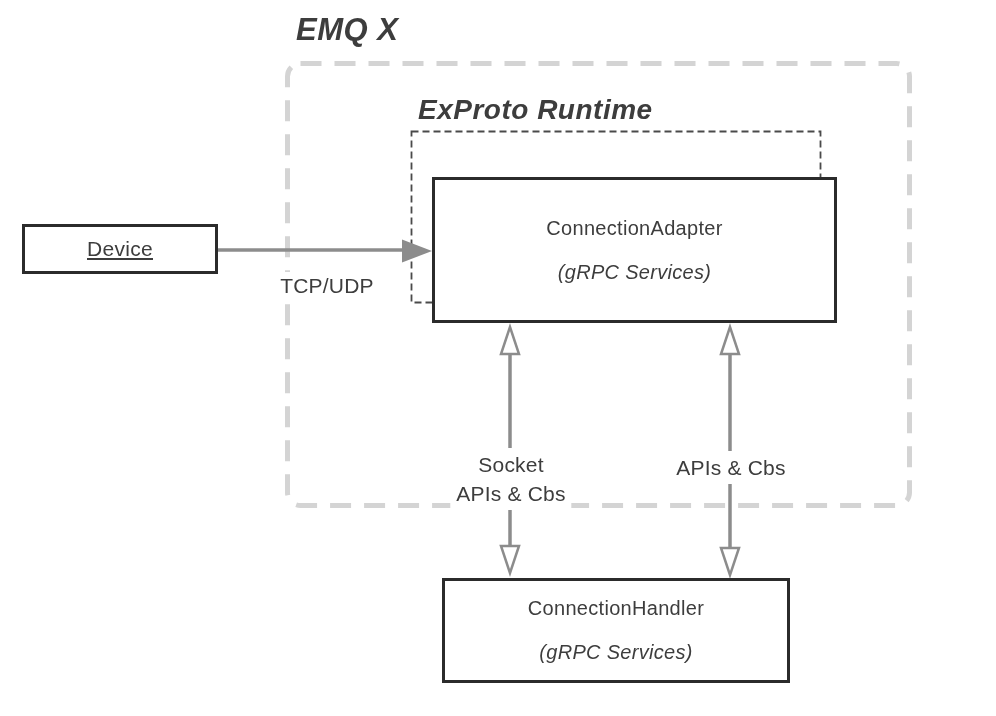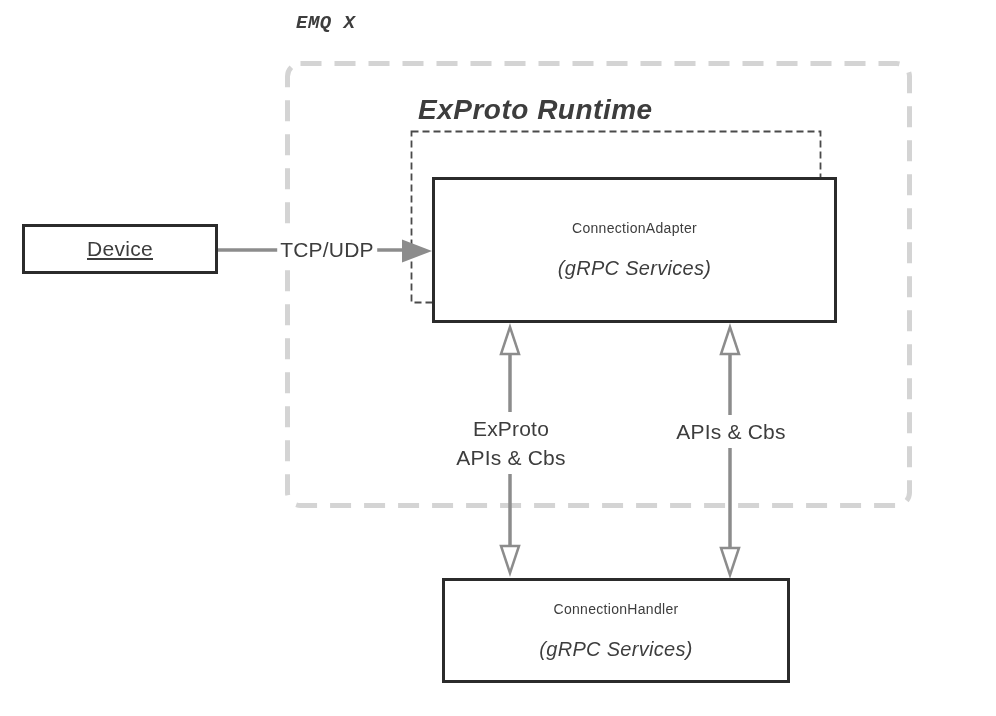--- a/index.html
+++ b/index.html
@@ -61,21 +61,21 @@
     background: var(--background);
     border: 3.5px solid var(--box-border);
     display: flex;
     flex-direction: column;
     align-items: center;
     justify-content: center;
     z-index: 2;
     text-align: center;
   }
   .node .node-title {
-    font-size: 14px;
+    font-size: 20px;
     color: var(--text);
     letter-spacing: 0.3px;
   }
   .node .node-subtitle {
     font-size: 20px;
     font-style: italic;
     color: var(--text);
     margin-top: 21px;
     letter-spacing: 0.3px;
   }
@@ -97,36 +97,36 @@
     position: absolute;
     font-style: italic;
     font-weight: 600;
     color: var(--text);
     z-index: 3;
     white-space: nowrap;
     letter-spacing: 0.5px;
   }
   .emqx-title {
     left: 296px; top: 12px;
-    font-size: 19px;
-    font-family: Liberation Mono, monospace;
+    font-size: 31px;
   }
   .exproto-label {
     left: 418px; top: 94px;
     font-size: 28px;
   }
   .edge-label {
     position: absolute;
     background: var(--background);
     color: var(--text);
     font-size: 21px;
     z-index: 3;
     text-align: center;
     white-space: nowrap;
     letter-spacing: 0.2px;
+    margin-top: 36px;
   }
   .tcp-label {
     left: 327px; top: 250px;
     transform: translate(-50%, -50%);
     padding: 2px 3px;
   }
   .v-label {
     transform: translate(-50%, 0);
     line-height: 29px;
     padding: 2px 6px;
@@ -176,21 +176,21 @@
   </div>
 
   <div class="node handler-node">
     <div class="node-title">ConnectionHandler</div>
     <div class="node-subtitle">(gRPC Services)</div>
   </div>
 
   <div class="edge-label tcp-label">TCP/UDP</div>
 
   <div class="edge-label v-label socket-label">
-    <div>ExProto</div>
+    <div>Socket</div>
     <div>APIs &amp; Cbs</div>
   </div>
 
   <div class="edge-label v-label pubsub-label">
     <div>APIs &amp; Cbs</div>
   </div>
 
 </div>
 
 </body></html>

